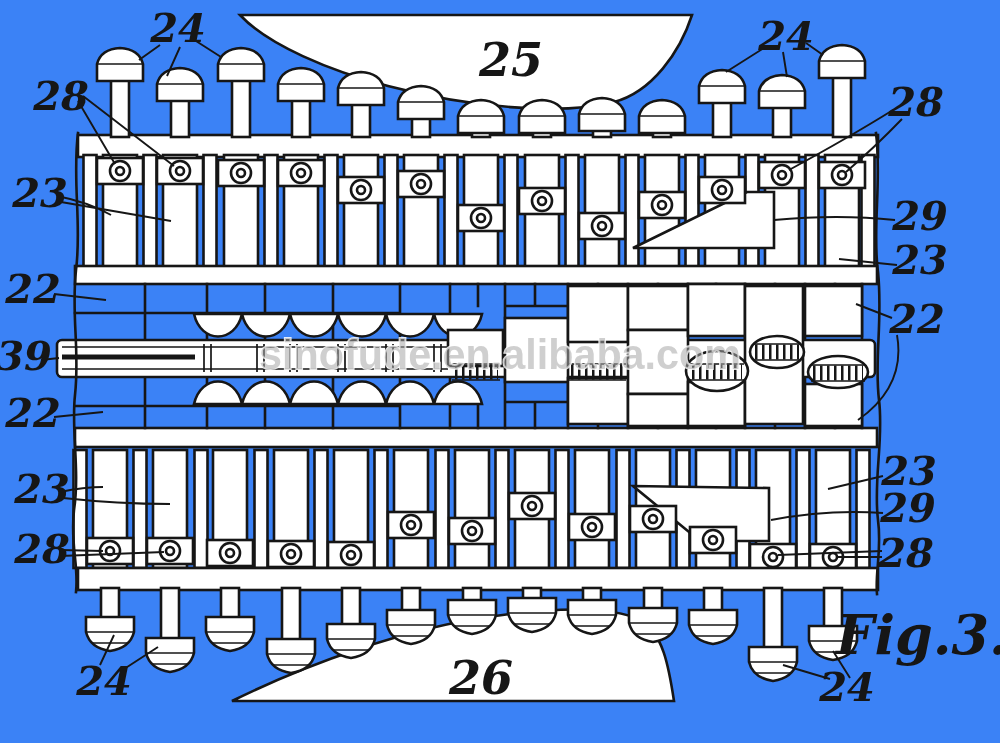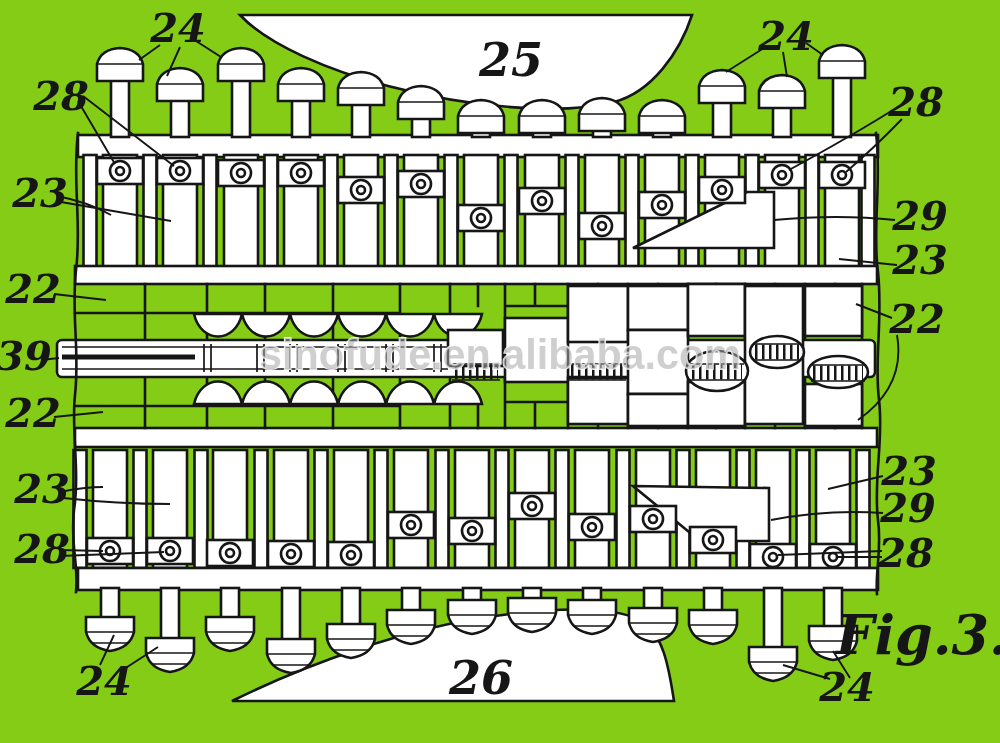--- a/index.html
+++ b/index.html
@@ -1,16 +1,16 @@
 <!DOCTYPE html>
 <html><head>
 <meta charset="utf-8">
 <style>
   html,body { margin:0; padding:0; background:#fff; }
-  .stage { position:relative; width:1000px; height:743px; background:#84cc16; overflow:hidden;
+  .stage { position:relative; width:1000px; height:743px; background:#3b82f6; overflow:hidden;
            font-family:"DejaVu Serif", serif; }
   svg { position:absolute; left:0; top:0; }
   .ln    { stroke:#161616; stroke-width:2.6; fill:none; stroke-linecap:square; }
   .thin  { stroke:#161616; stroke-width:1.7; fill:none; }
   .thick { stroke:#161616; stroke-width:5;   fill:none; }
   .fw    { fill:#ffffff; stroke:#161616; stroke-width:2.6; }
   .lead  { stroke:#161616; stroke-width:1.9; fill:none; }
   .teeth { stroke:#161616; stroke-width:15; stroke-dasharray:2.5 4.5; fill:none; }
   .ref   { font-family:"DejaVu Serif", serif; font-style:italic; font-weight:bold;
            font-size:40px; fill:#161616; text-anchor:middle; }

